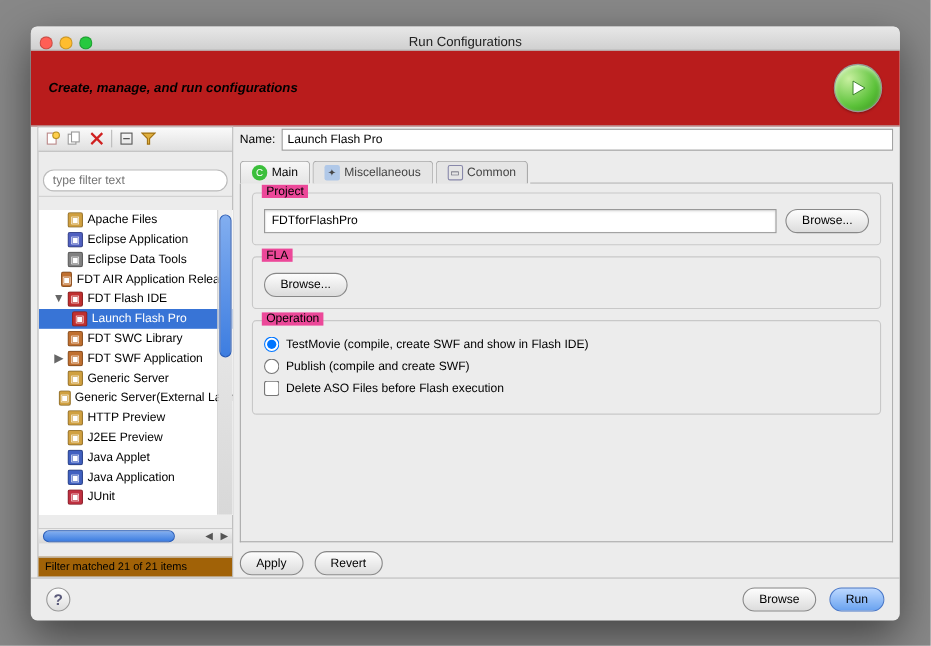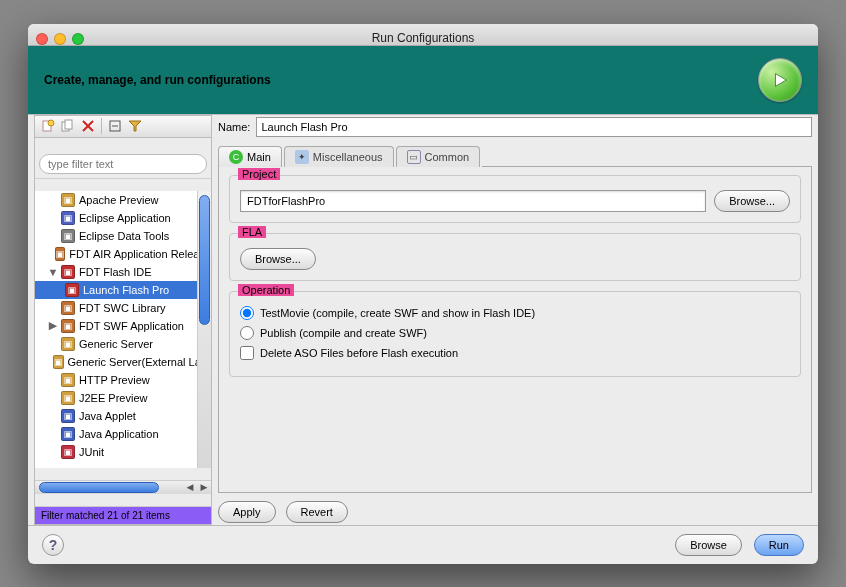--- a/index.html
+++ b/index.html
@@ -3,42 +3,42 @@
 <meta charset="utf-8">
 <style>
 * { box-sizing: border-box; margin: 0; padding: 0; font-family: "Lucida Grande", Arial, sans-serif; font-size: 11px; }
 body { background: #888; width: 846px; height: 587px; display: flex; align-items: center; justify-content: center; }
 .window { width: 790px; height: 540px; background: #ececec; border-radius: 6px; box-shadow: 0 15px 40px rgba(0,0,0,0.5); display: flex; flex-direction: column; overflow: hidden; }
 .titlebar { height: 22px; background: linear-gradient(#e8e8e8,#d0d0d0); border-bottom: 1px solid #aaa; display: flex; align-items: flex-end; padding: 0 8px; position: relative; }
 .traffic { display: flex; gap: 6px; }
 .tl { width: 12px; height: 12px; border-radius: 50%; border: 1px solid rgba(0,0,0,0.2); }
 .tl.red { background: #ff5f56; } .tl.yellow { background: #ffbd2e; } .tl.green { background: #27c93f; }
 .titlebar .title { position: absolute; left: 0; right: 0; text-align: center; font-size: 12px; color: #222; }
-.header { background: #0f766e; border-bottom: 1px solid #bbb; padding: 12px 16px; display: flex; align-items: center; justify-content: space-between; }
+.header { background: #b91c1c; border-bottom: 1px solid #bbb; padding: 12px 16px; display: flex; align-items: center; justify-content: space-between; font-style: italic; }
 .header h1 { font-size: 12px; font-weight: bold; color: #000; }
 .run-badge { width: 44px; height: 44px; border-radius: 50%; background: radial-gradient(circle at 30% 30%, #c8f0a0, #5cc23a 60%, #2e8a15); border: 1px solid #999; display: flex; align-items: center; justify-content: center; box-shadow: inset 0 2px 4px rgba(255,255,255,0.6), 0 1px 2px rgba(0,0,0,0.3); }
 .run-badge svg { width: 18px; height: 18px; }
 .body { flex: 1; display: flex; padding: 0 6px; overflow: hidden; }
 .left { width: 178px; display: flex; flex-direction: column; border: 1px solid #bbb; background: #ececec; gap: 12px; }
 .toolbar { height: 22px; background: linear-gradient(#fafafa,#e0e0e0); border-bottom: 1px solid #bbb; display: flex; align-items: center; padding: 0 4px; gap: 2px; }
 .tbtn { width: 18px; height: 18px; display: flex; align-items: center; justify-content: center; cursor: pointer; }
 .filterrow { padding: 4px; border-bottom: 1px solid #d0d0d0; }
 .filterrow input { width: 100%; height: 20px; border: 1px solid #bbb; border-radius: 10px; padding: 0 8px; background: #fff; color: #888; }
 .tree { flex: 1; overflow: auto; background: #fff; position: relative; }
 .tree-item { display: flex; align-items: center; height: 18px; padding-left: 14px; gap: 4px; white-space: nowrap; cursor: pointer; }
 .tree-item.child { padding-left: 30px; }
 .tree-item.selected { background: #3874d6; color: #fff; }
 .tree-item .disc { width: 8px; display: inline-flex; justify-content: center; color: #666; }
 .icn { width: 14px; height: 14px; display: inline-flex; align-items: center; justify-content: center; font-size: 9px; border-radius: 2px; }
 .tree-scroll { position: absolute; right: 0; top: 0; bottom: 0; width: 14px; background: linear-gradient(#f0f0f0,#d8d8d8); border-left: 1px solid #ccc; }
 .tree-thumb { position: absolute; left: 1px; right: 1px; top: 4px; height: 130px; background: linear-gradient(#82aef0,#3d7de0); border-radius: 6px; border: 1px solid #2a5db8; }
 .hscroll { height: 14px; background: linear-gradient(#f0f0f0,#d8d8d8); border-top: 1px solid #ccc; display: flex; align-items: center; position: relative; }
 .hthumb { position: absolute; top: 1px; bottom: 1px; left: 4px; width: 120px; background: linear-gradient(#82aef0,#3d7de0); border-radius: 6px; border: 1px solid #2a5db8; }
 .harrow { position: absolute; top: 0; bottom: 0; width: 14px; display: flex; align-items: center; justify-content: center; color: #555; font-size: 9px;}
-.filter-status { height: 18px; line-height: 18px; padding-left: 6px; color: #000; font-size: 10px; background: #8b5cf6; border-top: 1px solid #ccc; }
+.filter-status { height: 18px; line-height: 18px; padding-left: 6px; color: #000; font-size: 10px; background: #a16207; border-top: 1px solid #ccc; }
 .right { flex: 1; display: flex; flex-direction: column; padding-left: 6px; overflow: hidden; }
 .namerow { display: flex; align-items: center; gap: 6px; padding: 2px 0 6px 0; }
 .namerow label { color: #000; }
 .namerow input { flex: 1; height: 20px; border: 1px solid #999; background: #fff; padding: 0 4px; }
 .tabs { display: flex; align-items: flex-end; height: 24px; }
 .tab { display: flex; align-items: center; gap: 4px; padding: 3px 10px; background: linear-gradient(#f7f7f7,#e5e5e5); border: 1px solid #aaa; border-bottom: none; border-radius: 4px 4px 0 0; margin-right: 2px; cursor: pointer; }
 .tab.inactive { background: #e5e5e5; color: #444; }
 .tabline { border-bottom: 1px solid #aaa; flex: 1; }
 .panel { flex: 1; border: 1px solid #aaa; border-top: none; background: #ececec; padding: 8px 10px; overflow: auto; }
 .group { border: 1px solid #c8c8c8; border-radius: 4px; padding: 8px 10px 10px 10px; margin-bottom: 10px; background: #ececec; position: relative; }
@@ -111,21 +111,21 @@
           </div>
       </div>
       <div class="filterrow">
         <input type="text" placeholder="type filter text" style="">
       </div>
       <div class="tree">
         <div id="tree-body">
             <div class="tree-item">
               <span class="disc"></span>
               <span class="icn" style="background: rgb(208, 160, 64); color: rgb(255, 255, 255); border: 1px solid rgba(0, 0, 0, 0.25);">▣</span>
-              <span>Apache Preview</span>
+              <span>Apache Files</span>
             </div>
             <div class="tree-item">
               <span class="disc"></span>
               <span class="icn" style="background: rgb(80, 96, 192); color: rgb(255, 255, 255); border: 1px solid rgba(0, 0, 0, 0.25);">▣</span>
               <span>Eclipse Application</span>
             </div>
             <div class="tree-item">
               <span class="disc"></span>
               <span class="icn" style="background: rgb(128, 128, 128); color: rgb(255, 255, 255); border: 1px solid rgba(0, 0, 0, 0.25);">▣</span>
               <span>Eclipse Data Tools</span>

